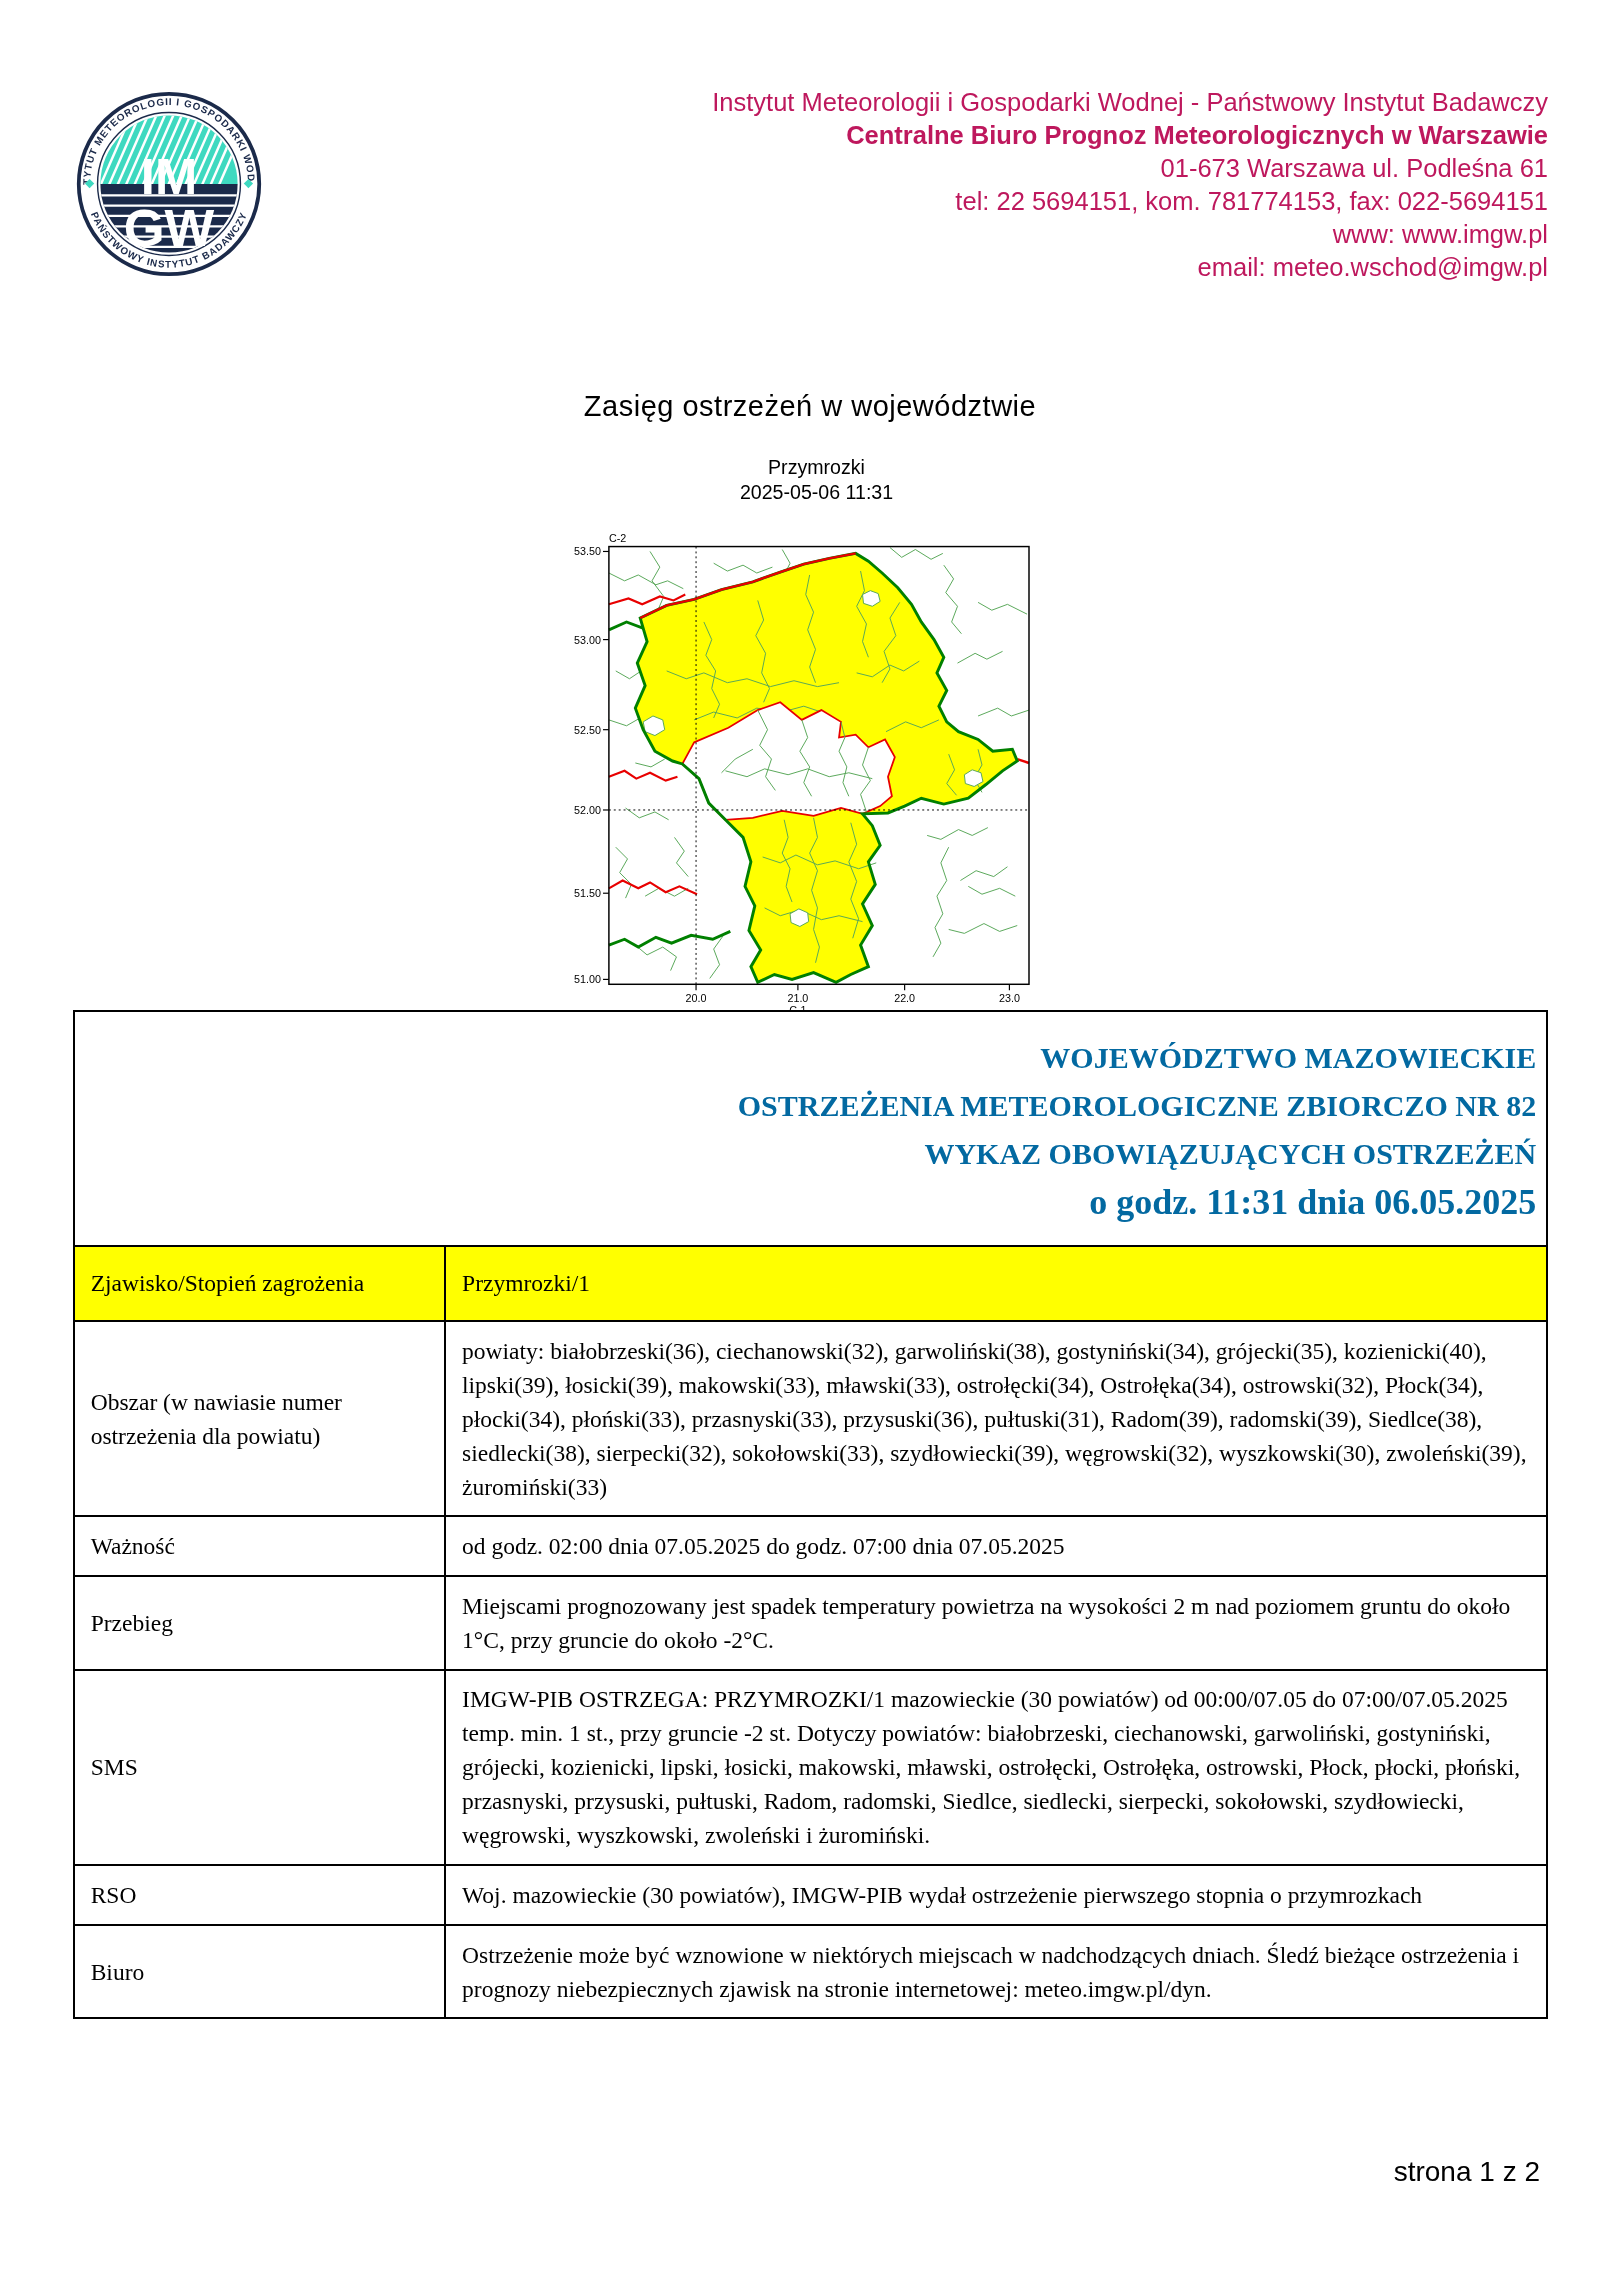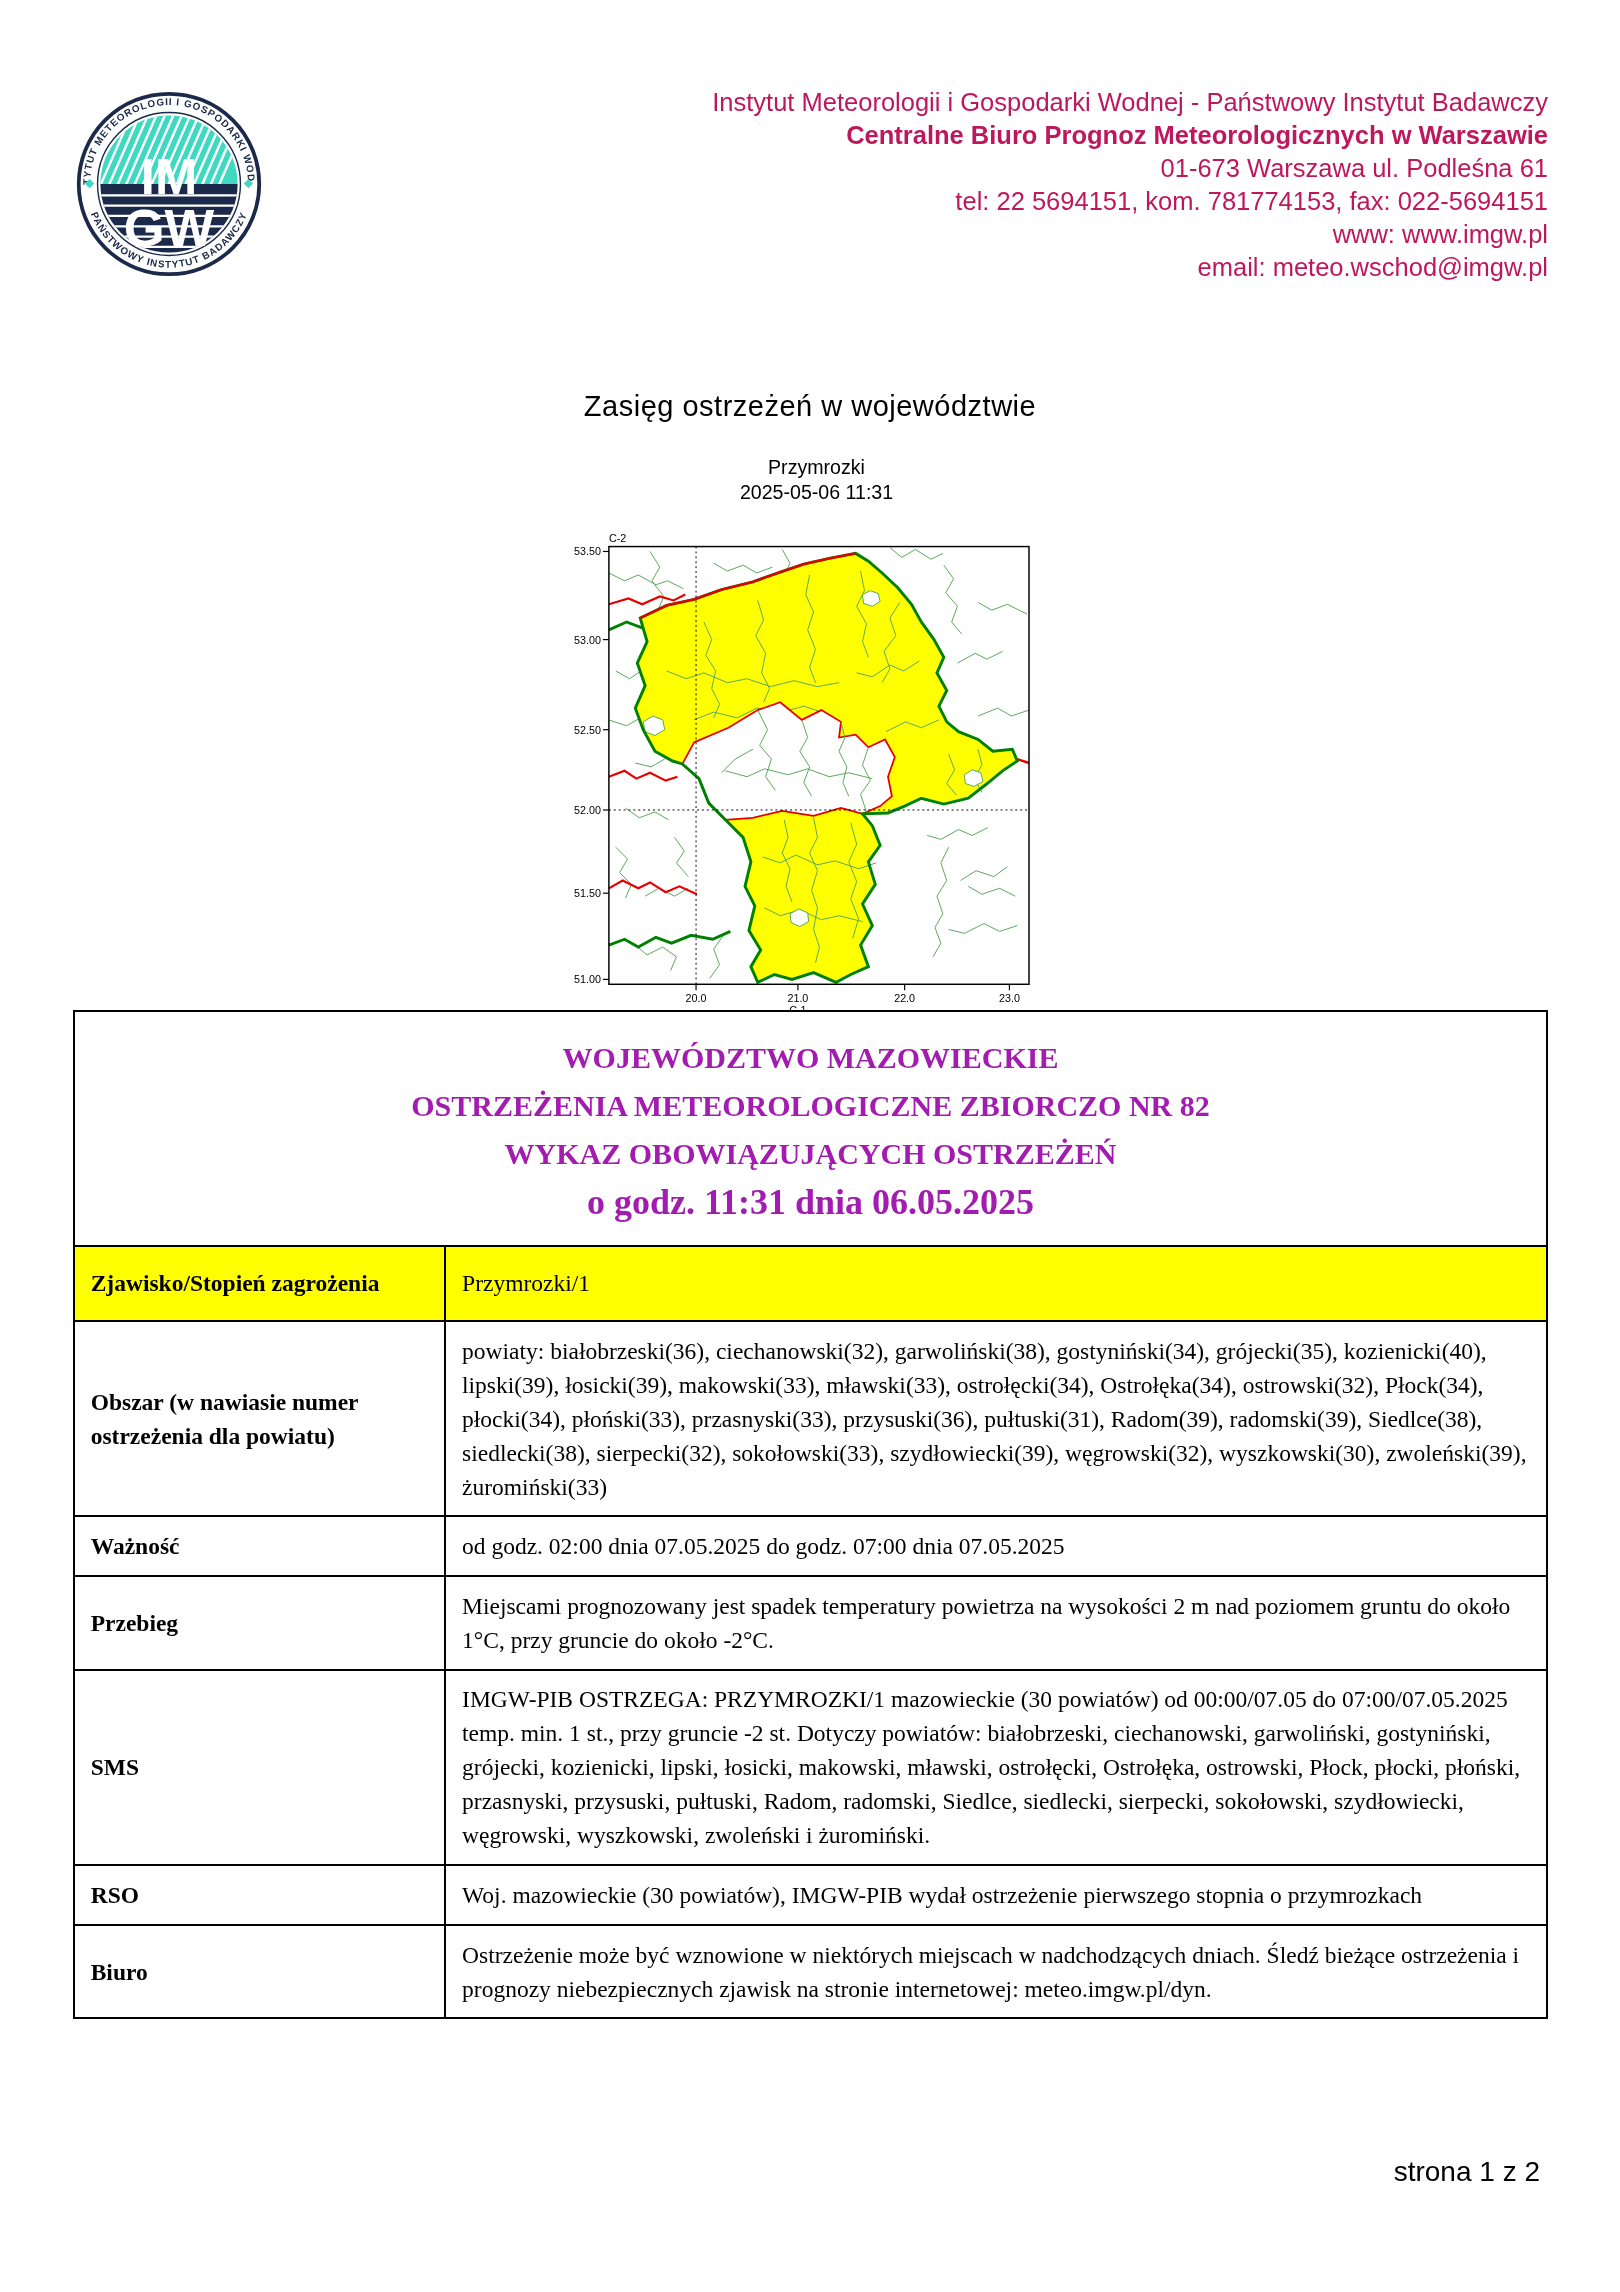--- a/index.html
+++ b/index.html
@@ -20,24 +20,24 @@
   .map-block { position:absolute; top:455px; left:557px; width:519px; }
   .map-title { text-align:center; font-size:19.6px; line-height:24.5px; }
   .map-svg { display:block; margin-top:9.8px; }
 
   
   .warning-table { position:absolute; top:1010px; left:73px; border-collapse:collapse;
                    width:1475px; font-family:"Liberation Serif", serif; }
   .warning-table td { border:2px solid #000; padding:11.8px 15.7px; font-size:23.5px;
                       line-height:34px; vertical-align:middle; }
   .warning-table { border:2.9px solid #000; }
-  td.cell-label { width:338px; font-weight:bold; }
+  td.cell-label { width:338px; font-weight:normal; }
   tr.row-phenomenon td { background:#ffff00; height:49px; }
   td.table-title-cell { text-align:center; padding:21.6px 9.8px 19.6px 9.8px; }
-  .title-line { display:block; color:#a21caf; font-weight:bold; font-size:30px; line-height:48px; }
+  .title-line { display:block; color:#0369a1; font-weight:bold; font-size:30px; line-height:48px;text-align:right; }
   .title-line.small { font-size:36px; }
 
   .page-footer { position:absolute; top:2156px; right:80px; font-size:28px; }
 </style>
 </head>
 <body>
 
 <div class="page">
 
   <header class="doc-header">

